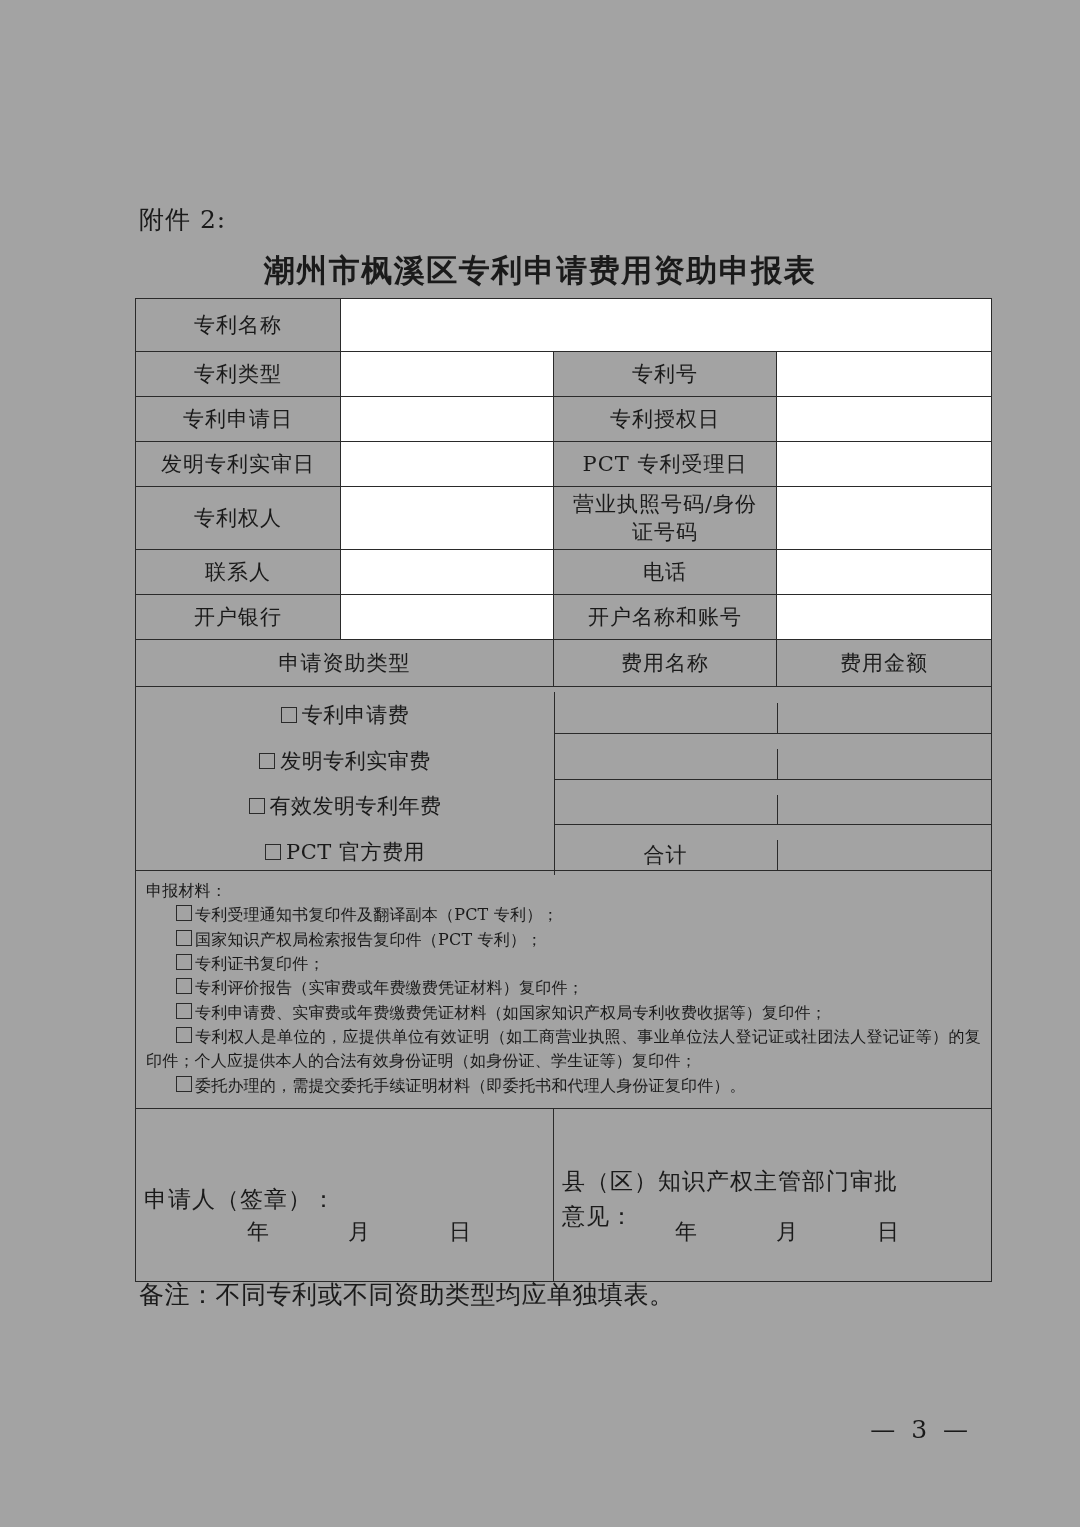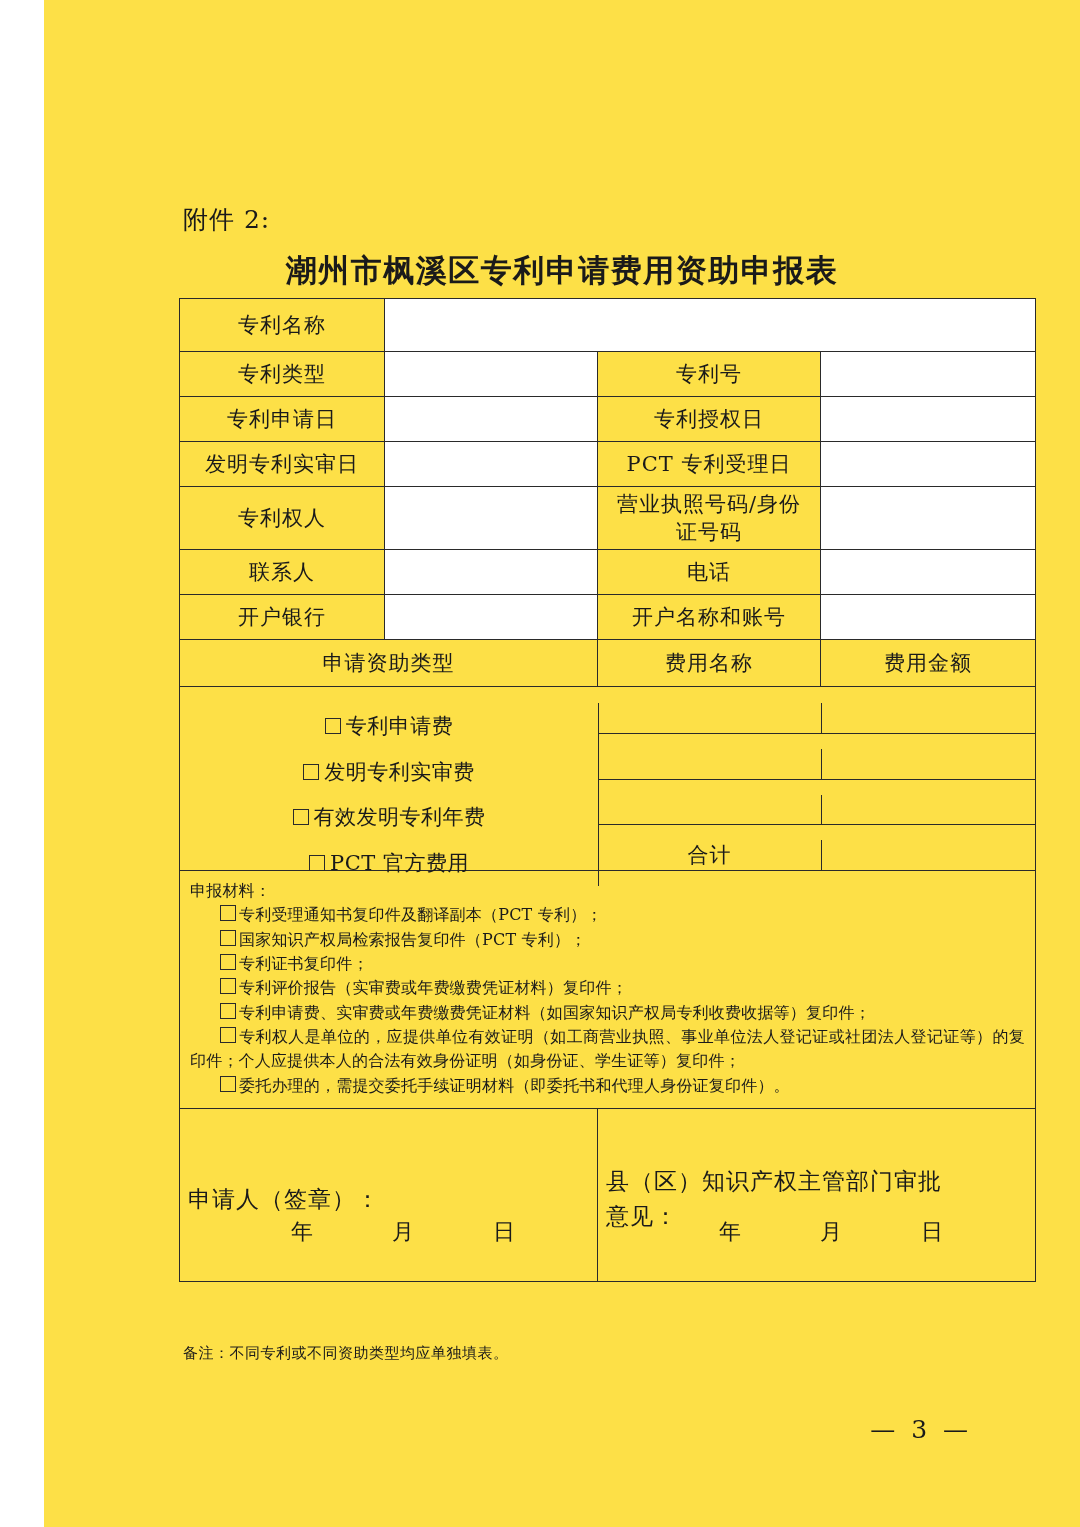--- a/index.html
+++ b/index.html
@@ -12,22 +12,21 @@
     height: 1527px;
     position: relative;
     font-family: "DejaVu Serif", "Liberation Serif", serif;
     color: #1a1a1a;
     overflow: hidden;
   }
 
   .page {
     position: absolute;
     inset: 0;
-    background: #fde047;
-    margin-left: 44px;
+    background: #a3a3a3;
   }
 
   
   .attach-label {
     position: absolute;
     left: 139px;
     top: 203px;
     font-size: 25px;
     letter-spacing: 1px;
     white-space: nowrap;
@@ -89,21 +88,21 @@
     position: relative;
     height: 183px;
   }
 
   .fee-wrap {
     position: absolute;
     left: 0; top: 0; right: 0; bottom: 0;
   }
   .fee-left {
     position: absolute;
-    left: 0; top: 16px;
+    left: 0; top: 5px;
     width: 418px;
     height: 100%;
     border-right: 1.4px solid #2a2a2a;
     text-align: center;
   }
   .chk-row {
     height: 45.75px;
     display: flex;
     align-items: center;
     justify-content: center;
@@ -188,22 +187,22 @@
     justify-content: center;
     gap: 78px;
     font-size: 22px;
     padding-left: 30px;
   }
 
   
   .remark {
     position: absolute;
     left: 139px;
-    top: 1344px;
-    font-size: 15px;
+    top: 1278px;
+    font-size: 25px;
     letter-spacing: 0.5px;
   }
   .page-num {
     position: absolute;
     right: 108px;
     top: 1415px;
     font-size: 25px;
     letter-spacing: 4px;
   }
 </style>

